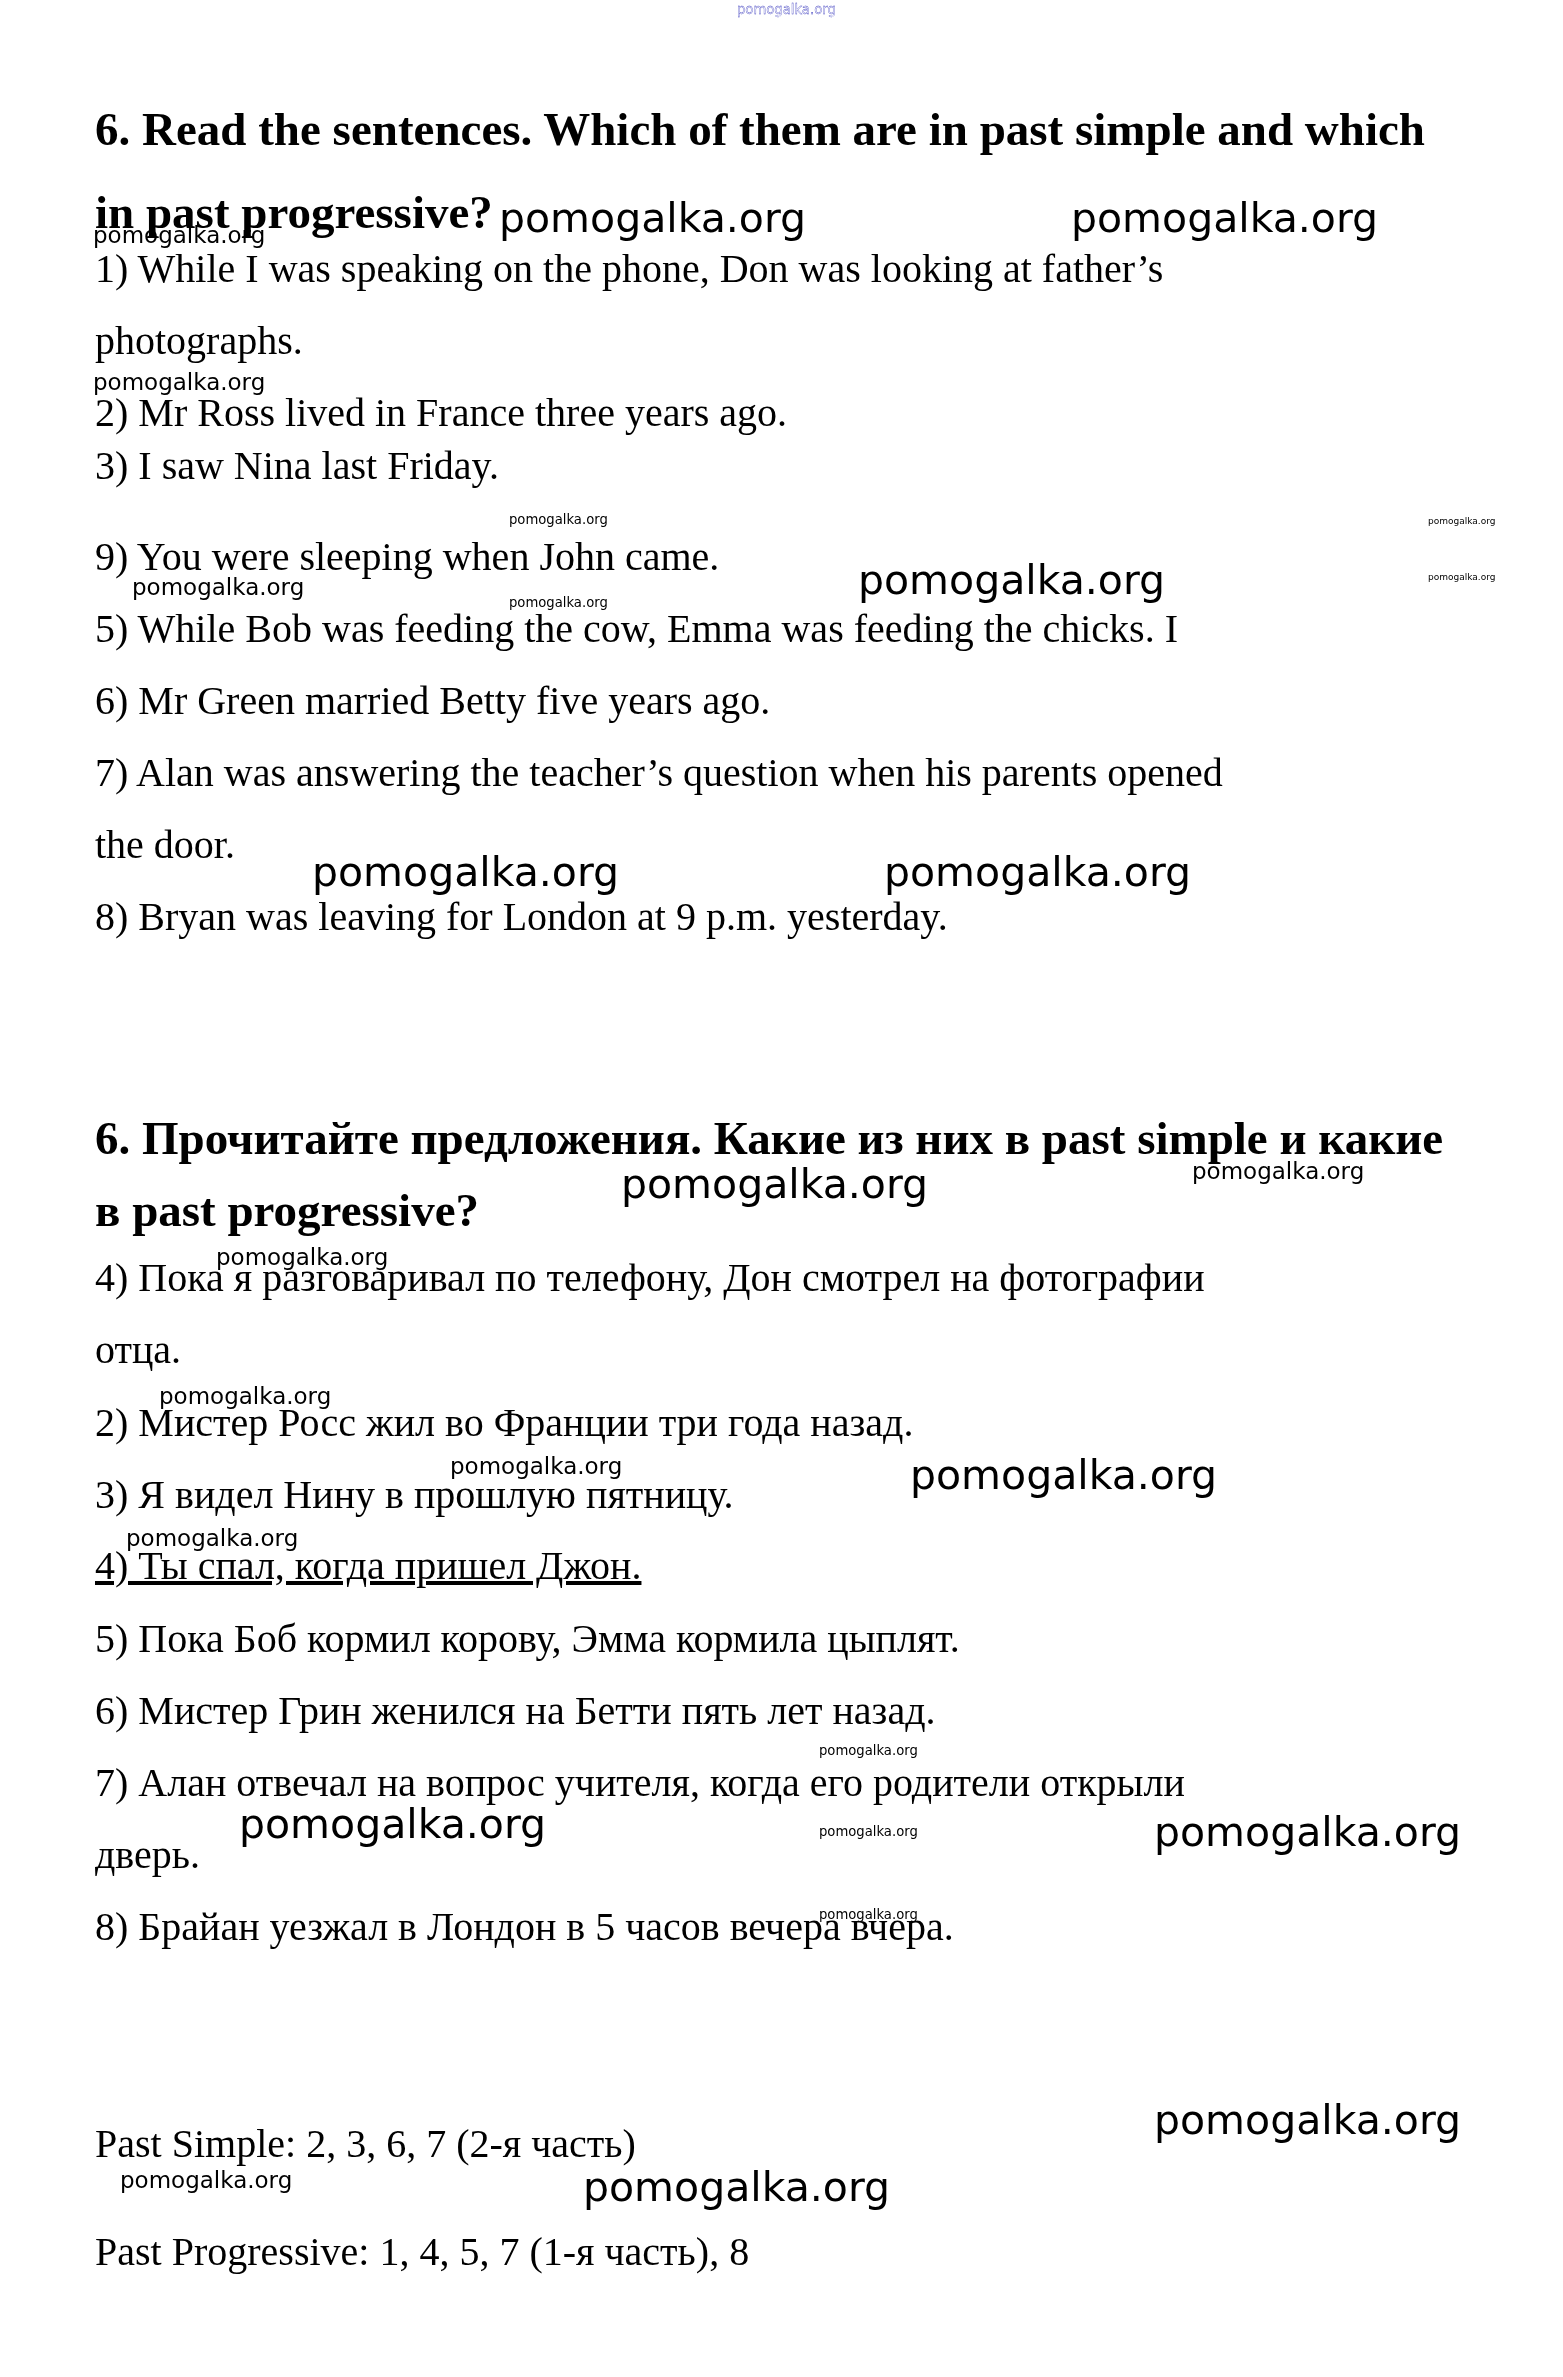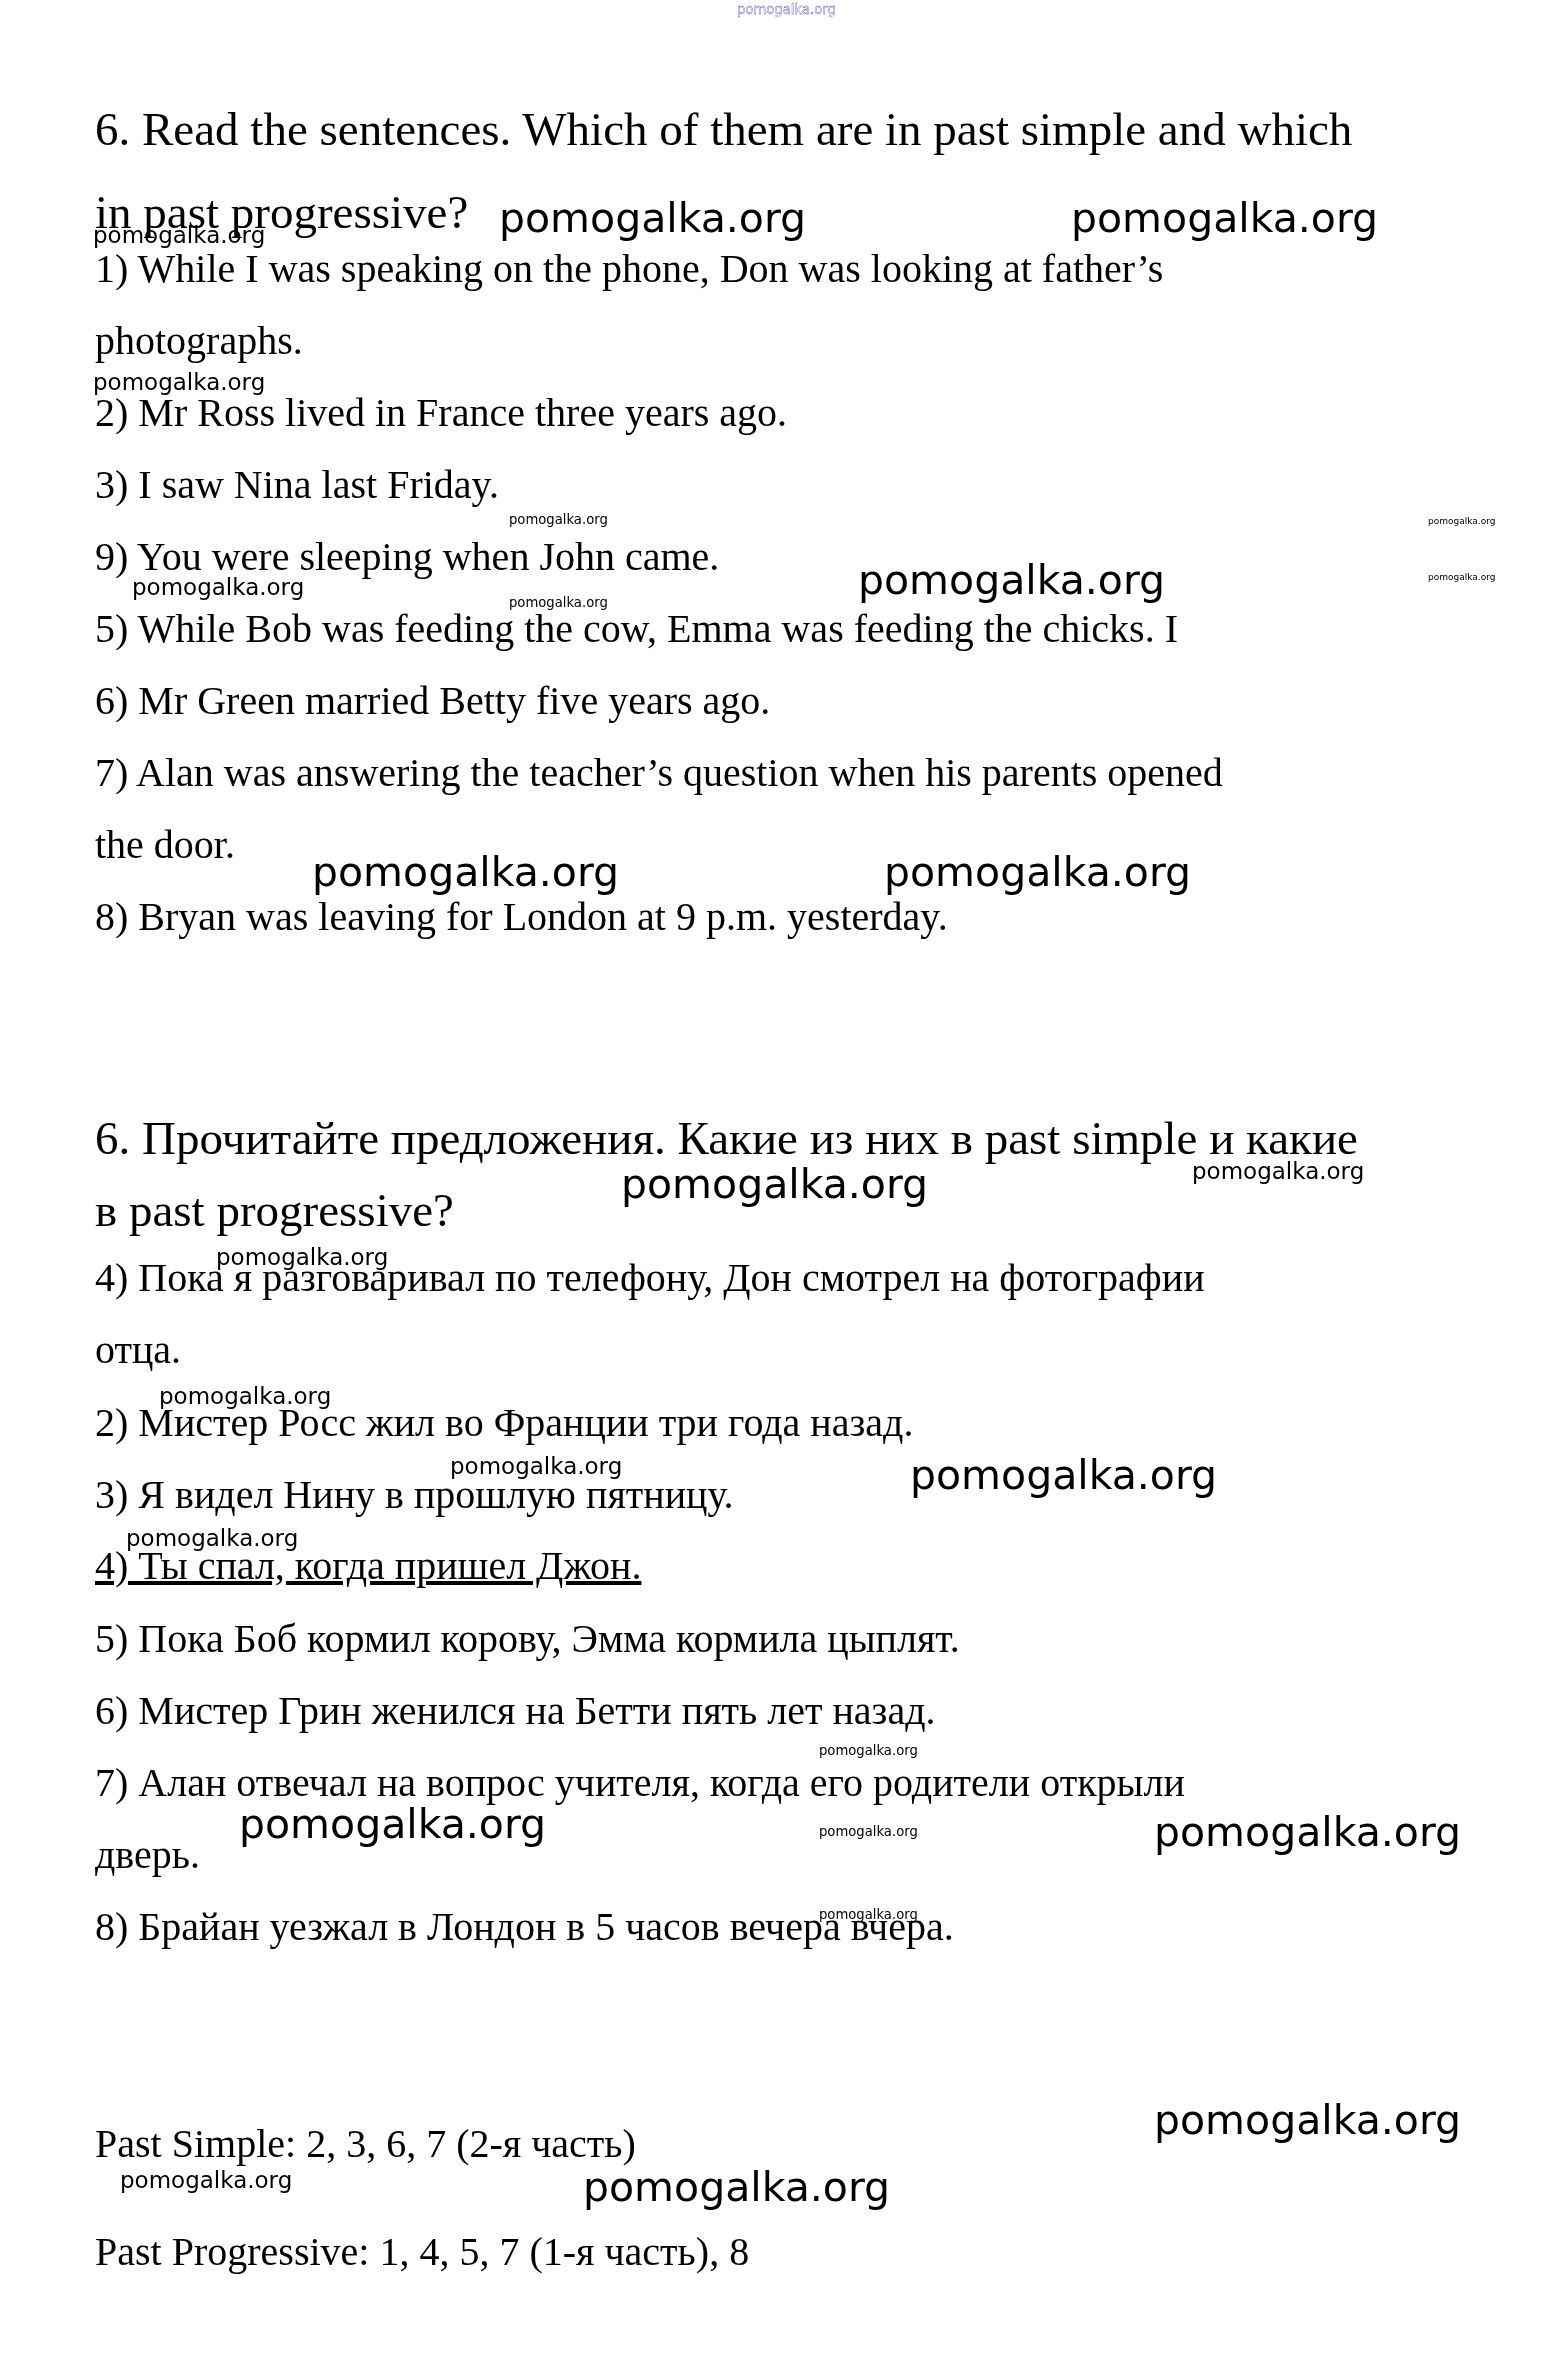--- a/index.html
+++ b/index.html
@@ -1,20 +1,20 @@
 <!DOCTYPE html>
 <html style="font-size:13.2px"><head>
 <meta charset="utf-8">
 <style>
   html, body { margin:0; padding:0; background:#ffffff; }
   body { width:1564px; height:2377px; position:relative; overflow:hidden; }
   .page { position:absolute; left:0; top:0; width:1564px; height:2377px; background:#fff; }
   .line { position:absolute; left:95px; white-space:nowrap; color:#000;
           font-family:"Liberation Serif","DejaVu Serif",serif; font-size:40px; line-height:1; }
-  .heading { font-weight:normal; font-size:47px; }
+  .heading { font-weight:bold; font-size:47px; }
   .wm { position:absolute; white-space:nowrap; color:#000;
         font-family:"DejaVu Sans","Liberation Sans",sans-serif; line-height:1; }
   .wm-lg { font-size:41px; }
   .wm-md { font-size:23px; }
   .wm-sm { font-size:13.2px; }
   .wm-xs { font-size:9px; }
   .wm-top { color:#2a2ab8; font-size:13.2px; -webkit-text-stroke:0.3px #2a2ab8; color:transparent; }
 </style>
 </head>
 <body>
@@ -23,21 +23,21 @@
 
   <div class="wm wm-top" style="left:737px;top:2.5px;">pomogalka.org</div>
 
   <div>
     <div class="line heading" style="top:106px;">6. Read the sentences. Which of them are in past simple and which</div>
     <div class="line heading" style="top:177px;margin-top:12px;">in past progressive?</div>
 
     <div class="line" style="top:249px;">1) While I was speaking on the phone, Don was looking at father’s</div>
     <div class="line" style="top:321px;">photographs.</div>
     <div class="line" style="top:393px;">2) Mr Ross lived in France three years ago.</div>
-    <div class="line" style="top:465px;">3) I saw Nina last Friday.</div>
+    <div class="line" style="top:446px;">3) I saw Nina last Friday.</div>
     <div class="line" style="top:537px;">9) You were sleeping when John came.</div>
     <div class="line" style="top:609px;">5) While Bob was feeding the cow, Emma was feeding the chicks. I</div>
     <div class="line" style="top:681px;">6) Mr Green married Betty five years ago.</div>
     <div class="line" style="top:753px;">7) Alan was answering the teacher’s question when his parents opened</div>
     <div class="line" style="top:825px;">the door.</div>
     <div class="line" style="top:897px;">8) Bryan was leaving for London at 9 p.m. yesterday.</div>
   </div>
 
   <div>
     <div class="line heading" style="top:1115px;">6. Прочитайте предложения. Какие из них в past simple и какие</div>

